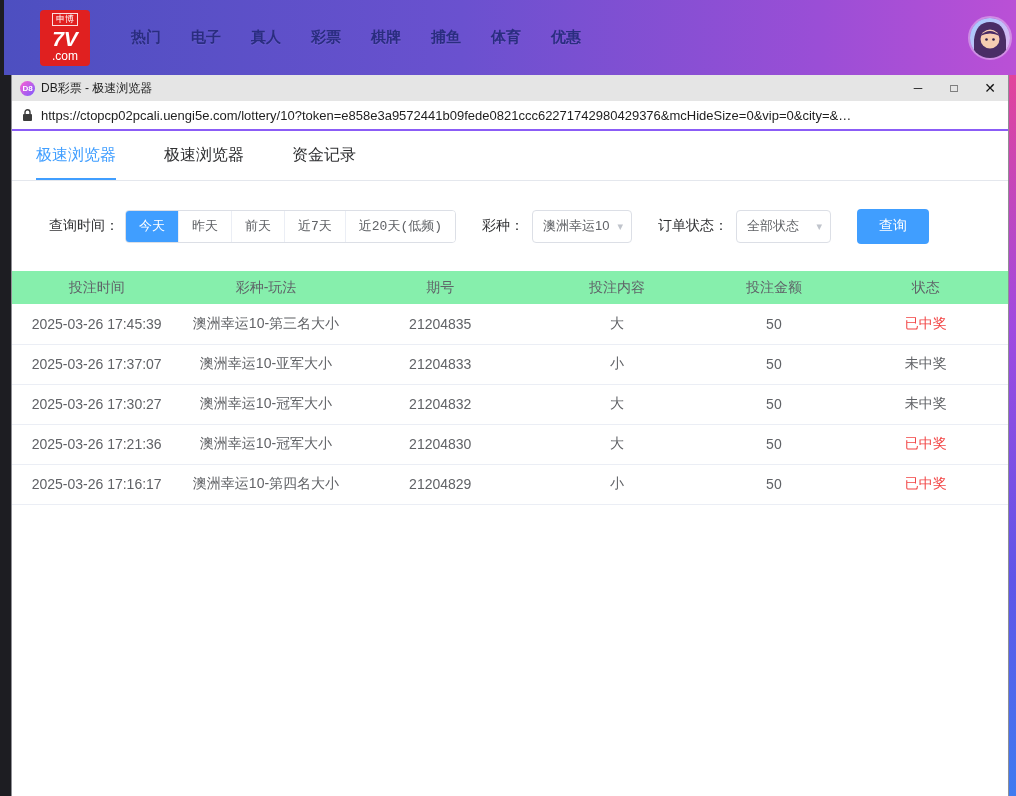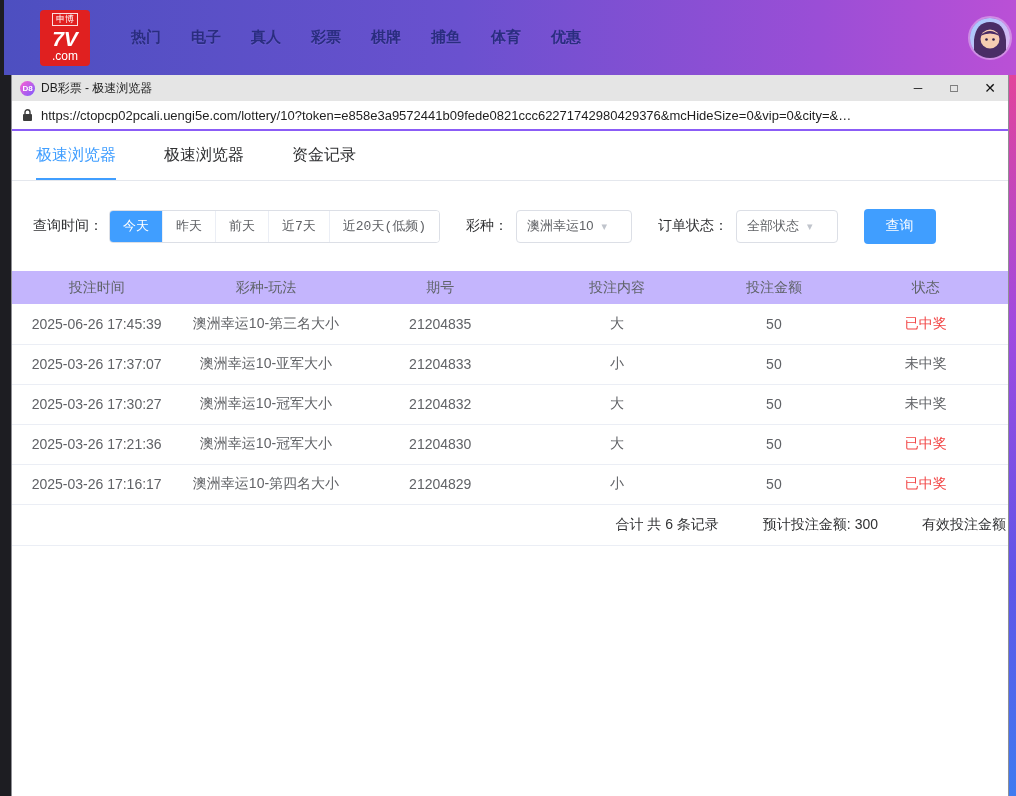--- a/index.html
+++ b/index.html
@@ -77,37 +77,37 @@
   
   .filters { display:flex; align-items:center; margin:28px 0 0 21px; font-size:14px; color:#303133; height:34px; }
   .seg { display:flex; border:1px solid #dcdfe6; border-radius:4px; overflow:hidden; margin-left:6px; height:33px; background:#fff;font-family:Liberation Mono, monospace; }
   .seg-btn {
     padding:0 13px; line-height:31px; background:#fff; color:#606266; font-size:13px;
     cursor:pointer; border-left:1px solid #ebeef5; white-space:nowrap;
   }
   .seg-btn:first-child { border-left:none; }
   .seg-btn.active { background:#409eff; color:#fff; }
   .flabel { margin-left:26px; }
-  .flabel.first { margin-left:0;text-align:center; }
+  .flabel.first { margin-left:16px;text-align:center; }
   .select {
     display:flex; align-items:center; justify-content:space-between;
     border:1px solid #dcdfe6; border-radius:4px; height:33px;
-    padding:0 24px 0 10px; margin-left:8px; min-width:95px;
+    padding:0 8px 0 10px; margin-left:8px; min-width:95px;
     color:#606266; font-size:13px; cursor:pointer; background:#fff;
   }
   .chev { color:#c0c4cc; font-size:11px; margin-left:8px; }
   .search-btn {
     margin-left:26px; width:72px; height:35px; background:#409eff; color:#fff;
     border:none; border-radius:4px; font-size:14px; cursor:pointer;
   }
 
   
   table.grid { margin-top:28px; width:100%; border-collapse:collapse; table-layout:fixed; }
   .grid th {
-    background:#c4b5fd; height:33px; font-size:14px; color:#5f6368;
+    background:#86efac; height:33px; font-size:14px; color:#5f6368;
     font-weight:normal; text-align:center;
   }
   .grid td {
     height:40px; text-align:center; font-size:14px; color:#606266;
     border-bottom:1px solid #ebeef5; white-space:nowrap; overflow:hidden;
   }
   .grid td.status.won { color:#f24545;text-align:center; }
 
   
   .summary {
@@ -221,21 +221,21 @@
           <th>投注时间</th>
           <th>彩种-玩法</th>
           <th>期号</th>
           <th>投注内容</th>
           <th>投注金额</th>
           <th>状态</th>
         </tr>
       </thead>
       <tbody>
         <tr>
-          <td>2025-06-26 17:45:39</td>
+          <td>2025-03-26 17:45:39</td>
           <td>澳洲幸运10-第三名大小</td>
           <td>21204835</td>
           <td>大</td>
           <td>50</td>
           <td class="status won">已中奖</td>
         </tr>
         <tr>
           <td>2025-03-26 17:37:07</td>
           <td>澳洲幸运10-亚军大小</td>
           <td>21204833</td>
@@ -263,20 +263,15 @@
           <td>2025-03-26 17:16:17</td>
           <td>澳洲幸运10-第四名大小</td>
           <td>21204829</td>
           <td>小</td>
           <td>50</td>
           <td class="status won">已中奖</td>
         </tr>
       </tbody>
     </table>
 
-    <div class="summary">
-      <span>合计 共 6 条记录</span>
-      <span>预计投注金额: 300</span>
-      <span>有效投注金额</span>
-    </div>
 
   </div>
 </div>
 
 </body></html>

